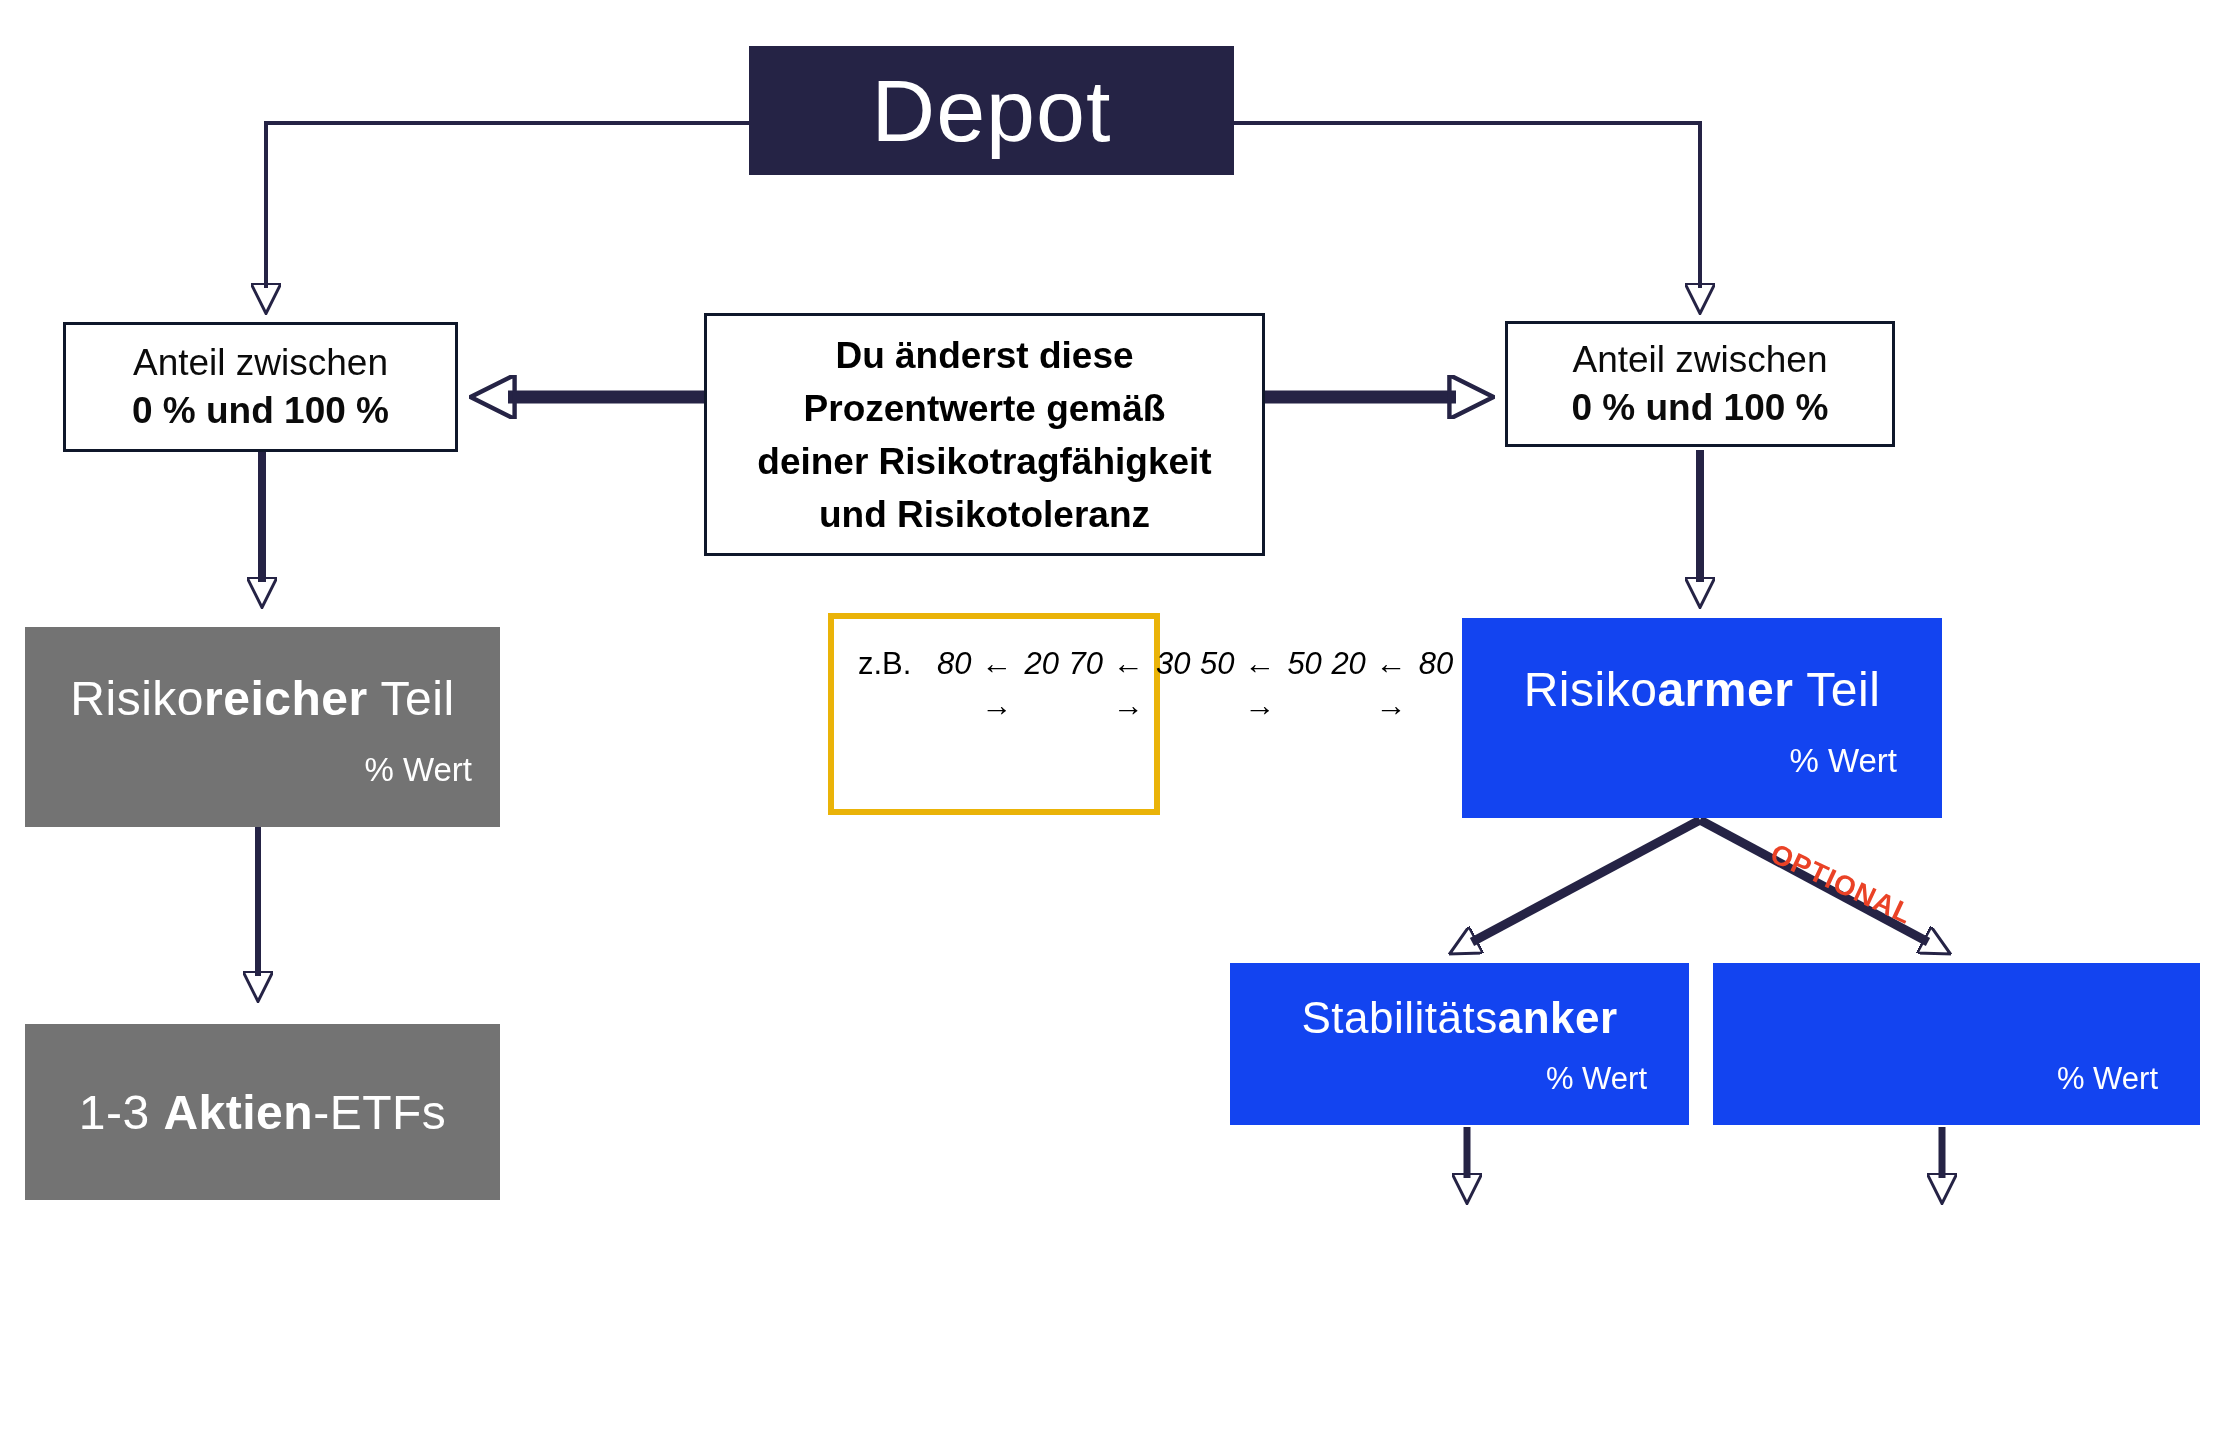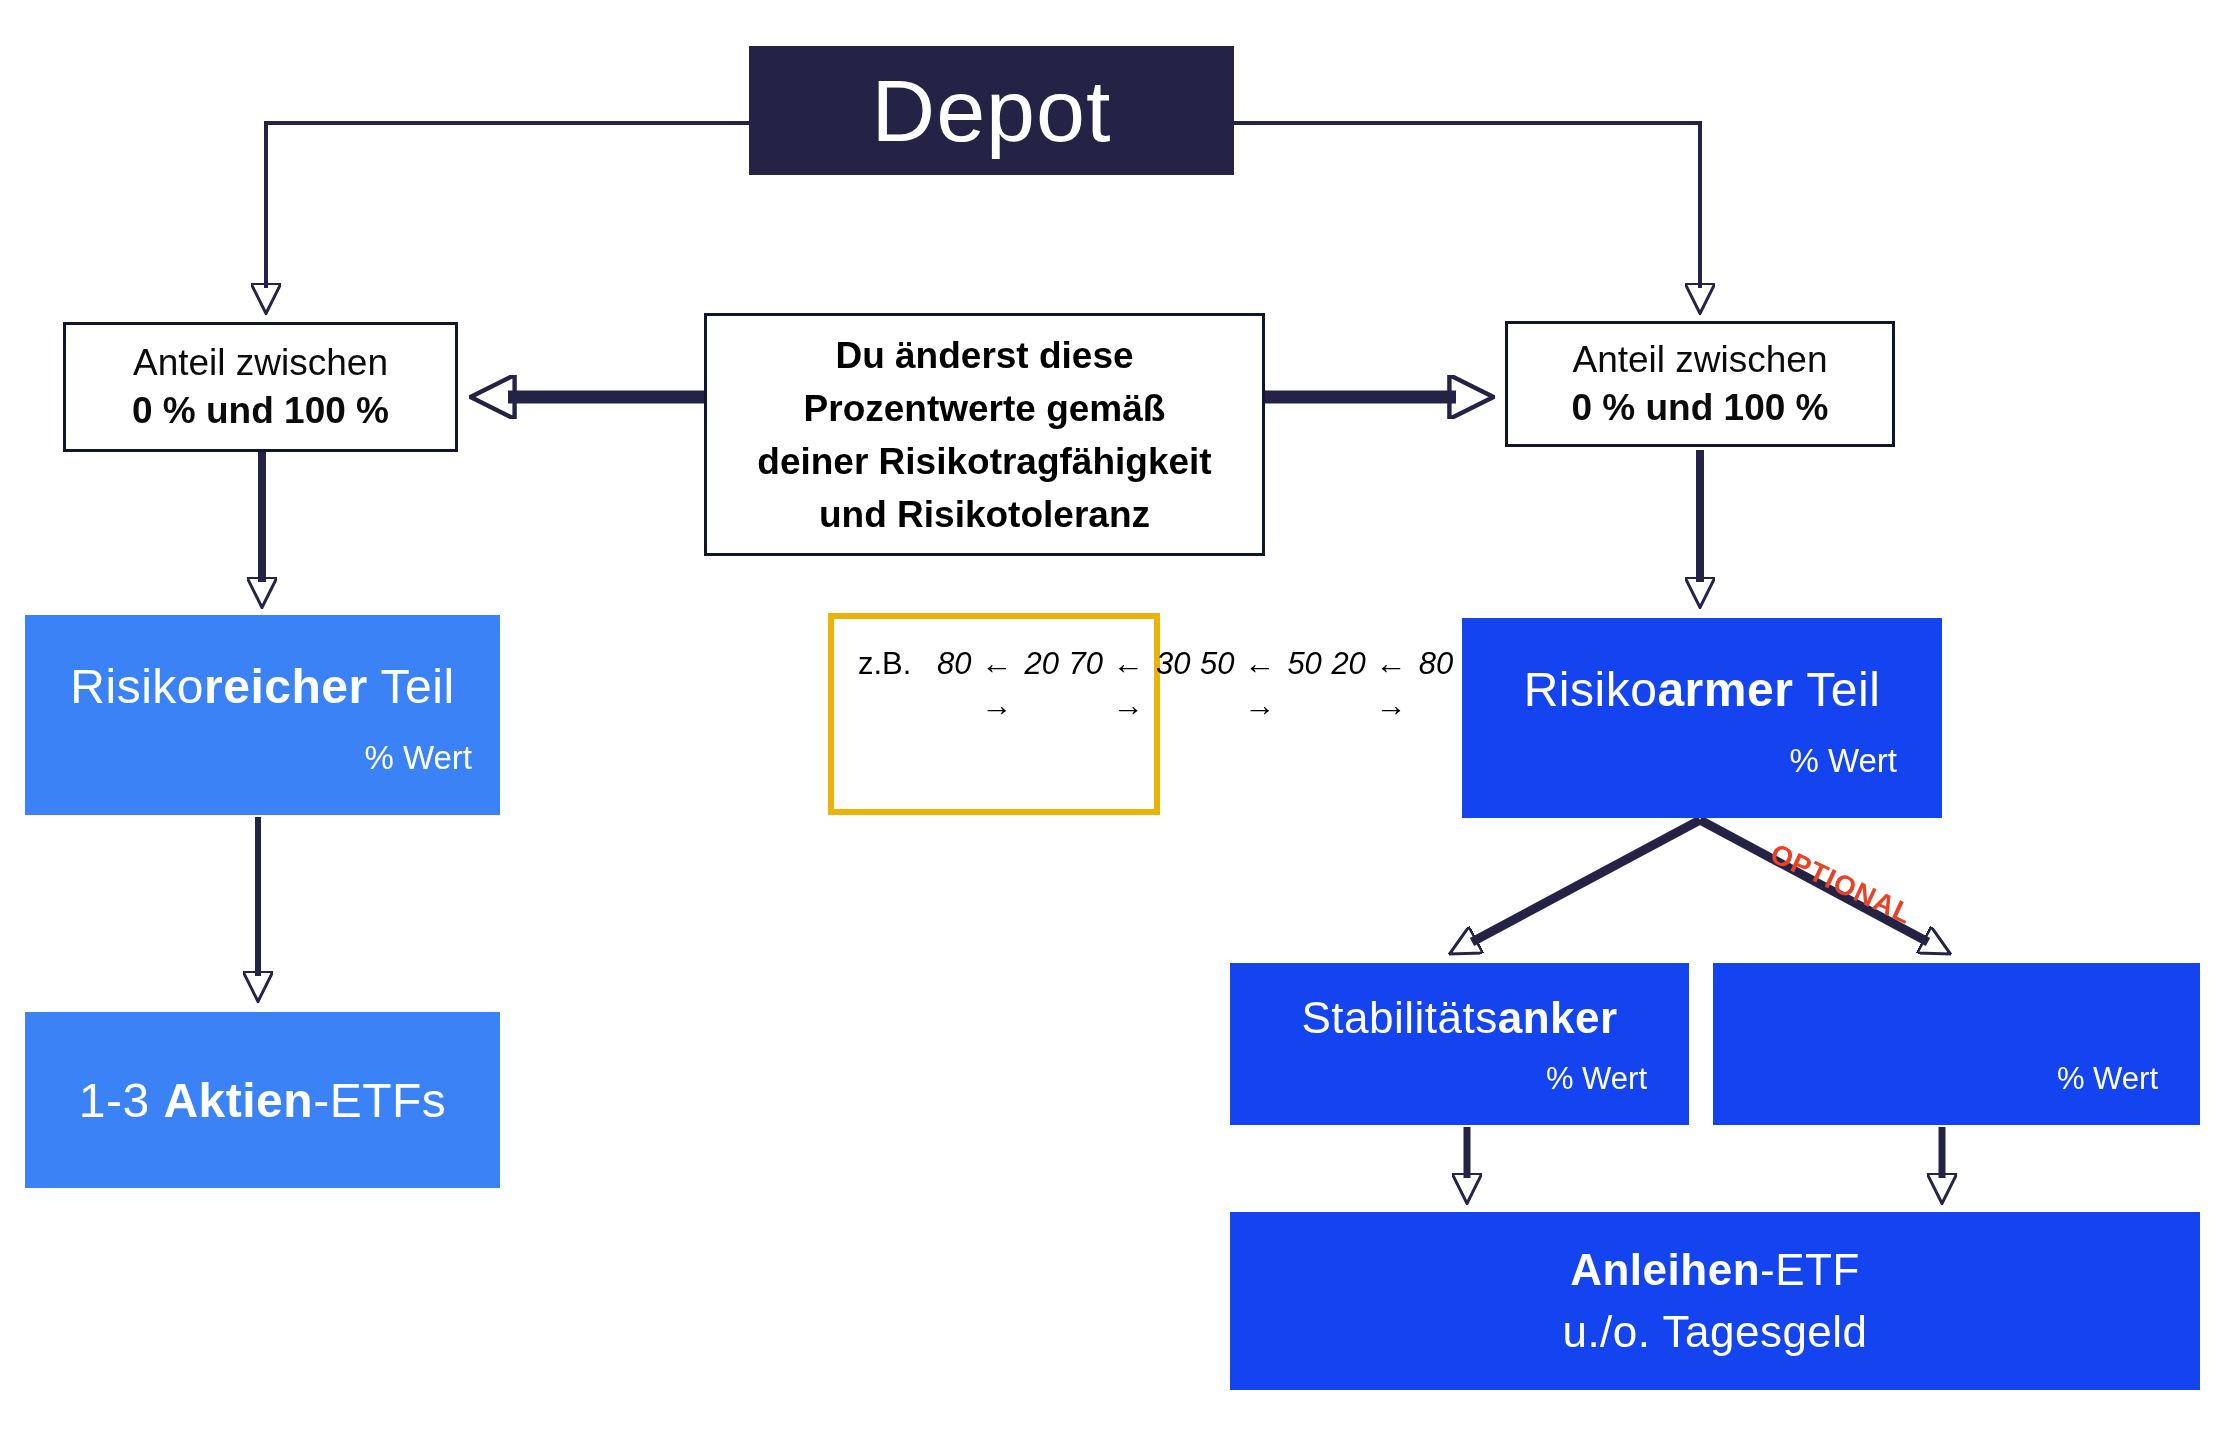--- a/index.html
+++ b/index.html
@@ -5,21 +5,21 @@
   html,body{margin:0;padding:0;background:#ffffff;}
   #stage{
     position:relative;width:2222px;height:1438px;background:#ffffff;
     font-family:"Liberation Sans", sans-serif;overflow:hidden;
   }
   #connectors{position:absolute;left:0;top:0;z-index:0;}
   #connectors path{stroke:#252345;fill:none;}
   .box{position:absolute;box-sizing:border-box;z-index:1;}
   .navy-box{background:#252345;color:#ffffff;display:flex;align-items:center;justify-content:center;}
   .white-box{background:#ffffff;border:3px solid #0f172a;color:#0b0b0b;display:flex;flex-direction:column;align-items:center;justify-content:center;text-align:center;}
-  .red-box{background:#3b82f6;color:#ffffff;}
+  .red-box{background:#737373;color:#ffffff;margin-top:12px;}
   .blue-box{background:#1344F0;color:#ffffff;}
   .fill-title{font-size:48px;font-weight:400;text-align:center;letter-spacing:0.5px;}
   .fill-title b, .sub-title b, .bond-line b{font-weight:700;}
   .sub-title{font-size:44px;font-weight:400;text-align:center;letter-spacing:0.5px;}
   .pct{position:absolute;font-size:33px;font-weight:400;}
   .depot-label{font-size:88px;font-weight:400;letter-spacing:1px;}
   .share-line1{font-size:37px;line-height:48px;font-weight:400;}
   .share-line2{font-size:37px;line-height:48px;font-weight:700;}
   .note-line{font-size:37px;line-height:53px;font-weight:700;color:#000;}
   .zb-box{background:#fff;border:6px solid #eab308;color:#000;display:flex;padding:24px 0 0 24px;}
@@ -136,20 +136,14 @@
     <div class="sub-title" style="padding-top:30px;">
       <span>Stabilitäts</span><b>anker</b><span></span>
     </div>
     <div class="pct" style="right:42px;bottom:28px;font-size:31px;">% Wert</div>
   </div>
 
   <div class="box blue-box" style="left:1713px;top:963px;width:487px;height:162px;">
     <div class="pct" style="right:42px;bottom:28px;font-size:31px;">% Wert</div>
   </div>
 
-  <div class="box blue-box" style="left:1230px;top:1212px;width:970px;height:178px;display:flex;flex-direction:column;align-items:center;justify-content:center;">
-    <div class="bond-line">
-      <b>Anleihen</b><span>-ETF</span>
-    </div>
-    <div class="bond-line">u./o. Tagesgeld</div>
-  </div>
 
 </div>
 
 </body></html>

